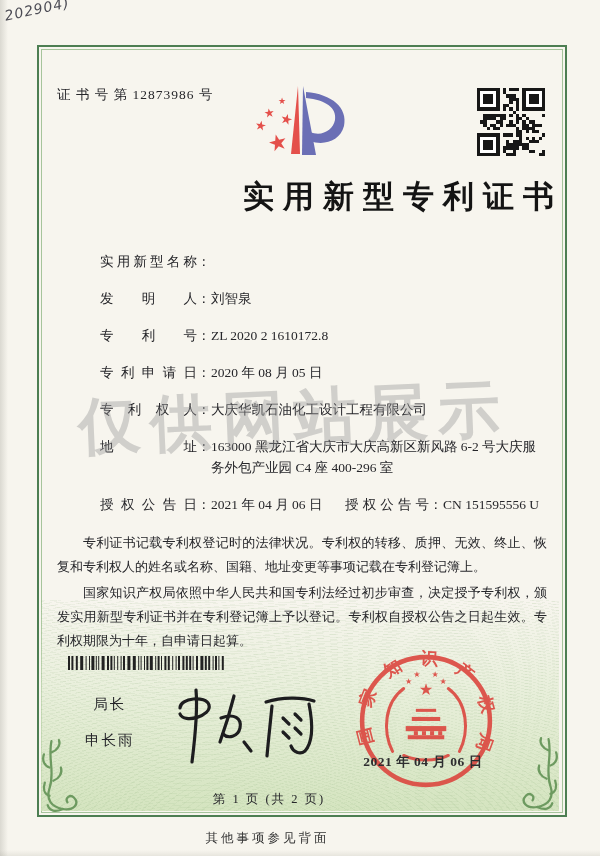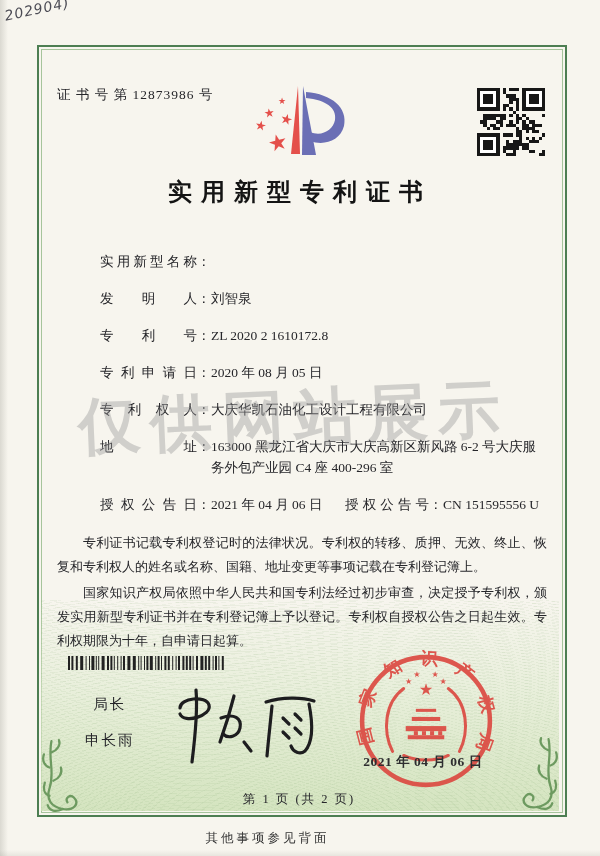--- a/index.html
+++ b/index.html
@@ -30,22 +30,22 @@
       linear-gradient(180deg, rgba(226,238,213,0) 0%, rgba(219,233,201,.55) 45%, rgba(206,225,183,.85) 100%);}
 
   .cert-no{position:absolute;left:57px;top:86px;font-size:13.5px;letter-spacing:1px;z-index:2;}
 
   .logo{position:absolute;left:228px;top:82px;width:150px;height:90px;z-index:2;}
   .logo svg{position:absolute;left:0;top:0;}
   .logo .star{position:absolute;color:#e4504b;line-height:1;}
 
   .qr{position:absolute;left:477px;top:88px;width:68px;height:68px;z-index:2;}
 
-  .title{position:absolute;left:37px;top:176px;width:526px;text-align:center;
-    font-size:24px;font-weight:700;letter-spacing:9px;color:#141414;z-index:2;}
+  .title{position:absolute;left:37px;top:176px;width:526px;text-align:right;
+    font-size:31px;font-weight:700;letter-spacing:9px;color:#141414;z-index:2;}
 
   .content{position:absolute;left:57px;top:251px;width:490px;font-size:13.5px;z-index:2;}
   .frow{display:flex;align-items:flex-start;line-height:21px;margin-bottom:16px;margin-left:43px;}
   .flbl{display:inline-block;width:97px;text-align:justify;text-align-last:justify;flex:none;}
   .fcolon{flex:none;width:14px;}
   .fval{flex:1;}
   .gdate{flex:none;width:128px;}
   .flbl2{display:inline-block;width:84px;text-align:justify;text-align-last:justify;flex:none;margin-left:6px;}
   .paras{margin-top:4px;font-size:13px;line-height:1.85;text-align:justify;}
   .paras p{margin:0 0 2px 0;text-indent:2em;}
@@ -64,21 +64,21 @@
 
   .seal{position:absolute;left:355px;top:650px;width:142px;height:142px;z-index:6;opacity:.92;}
   .seal-date{position:absolute;left:362px;top:753px;width:122px;text-align:center;
     font-size:13.5px;color:#2e2e30;letter-spacing:.5px;z-index:7;font-weight:600;}
 
   .flourish{position:absolute;z-index:2;}
   .fl-left{left:42px;top:738px;}
   .fl-right{left:492px;top:736px;transform:scaleX(-1);}
 
   .page-num{position:absolute;left:37px;top:791px;width:464px;text-align:center;
-    font-size:12.5px;letter-spacing:2px;z-index:3;margin-left:30px;}
+    font-size:12.5px;letter-spacing:2px;z-index:3;}
   .back-note{position:absolute;left:12px;top:830px;width:511px;text-align:center;
     font-size:12.5px;letter-spacing:3px;color:#333;z-index:3;}
 </style>
 </head>
 <body>
 
 <div class="edge-left"></div>
 <div class="edge-bottom"></div>
 
 <div class="annotation">202904)</div>

